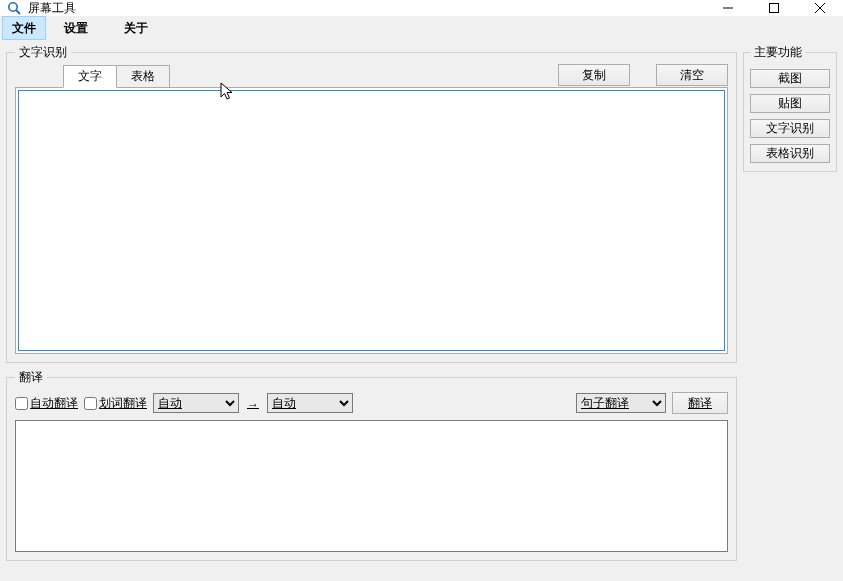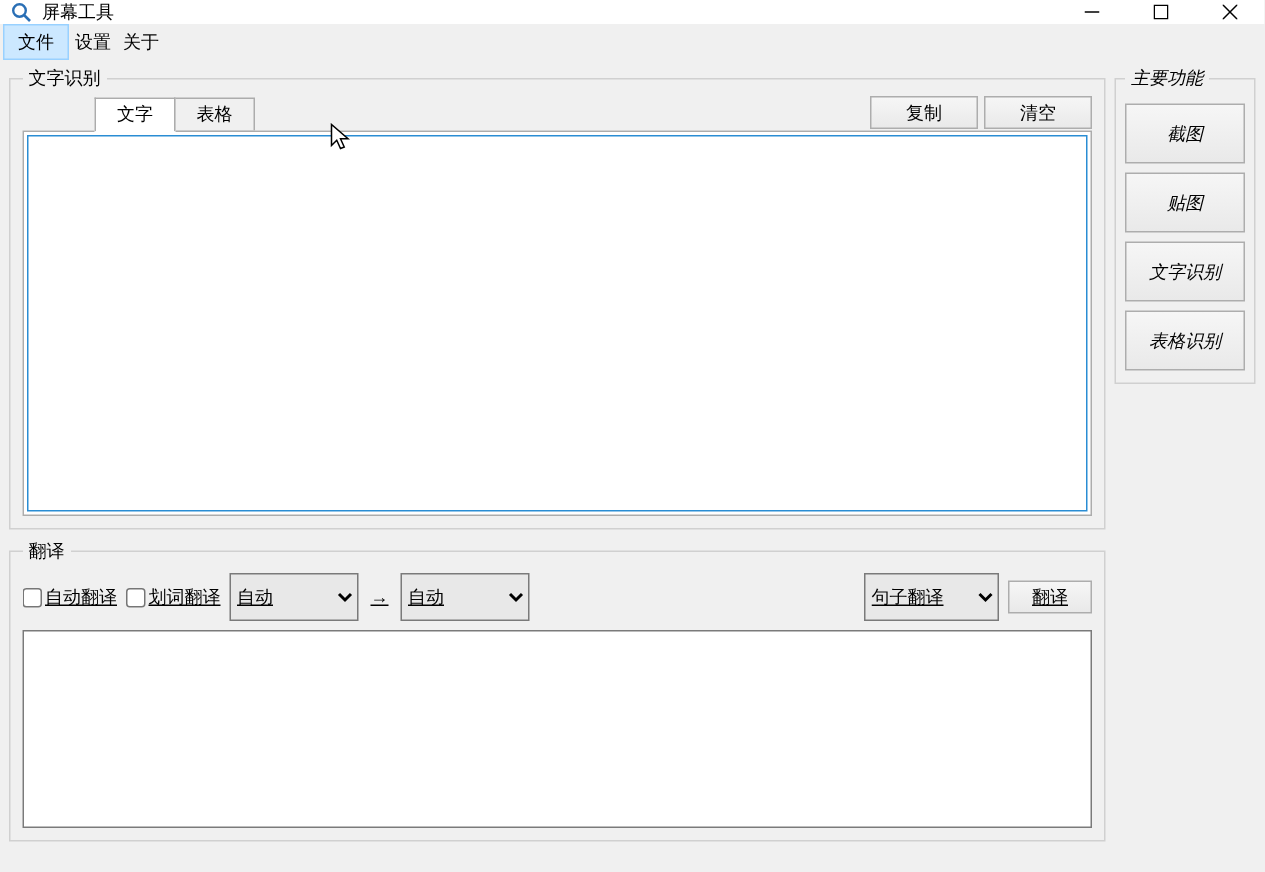--- a/index.html
+++ b/index.html
@@ -8,58 +8,58 @@
 
   
   .titlebar { height: 16px; background: #fff; display: flex; align-items: center; padding: 0 0 0 6px; }
   .titlebar .app-icon { width: 16px; height: 16px; margin-right: 6px; display:inline-block; }
   .titlebar .title { font-size: 12px; }
   .winctrls { margin-left: auto; display: flex; height: 100%; }
   .winbtn { width: 46px; height: 100%; display:flex; align-items:center; justify-content:center; }
   .winbtn svg { display:block; }
 
   
-  .menubar { height: 24px; background: #f0f0f0; display:flex; align-items:stretch; padding-left:2px; }
-  .menuitem { padding: 4px 4px; font-size:12px; display:flex; align-items:center; }
+  .menubar { height: 24px; background: #f0f0f0; display:flex; align-items:stretch; padding-left:2px;font-weight:bold; }
+  .menuitem { padding: 4px 18px; font-size:12px; display:flex; align-items:center; }
   .menuitem.sel { background:#cce8ff; border:1px solid #99d1ff; padding:3px 9px; }
 
   
   .client { display:flex; height: calc(100% - 54px); padding: 4px 6px 6px 6px; gap:6px;justify-content:flex-end; }
   .leftcol { flex:1; display:flex; flex-direction:column; gap:6px; }
   .rightcol { width: 94px; display:flex; flex-direction:column; gap:6px; }
 
   fieldset { border:1px solid #d0d0d0; margin:0; padding:6px 8px 8px 8px; background:#f0f0f0; position:relative; }
   fieldset > legend { padding:0 4px; font-size:12px; }
 
   
   .grp-ocr { flex:1; display:flex; flex-direction:column; min-height:0; }
   .ocr-top { display:flex; align-items:flex-end; height:22px; margin-top:-2px; }
   .tabs { display:flex; align-items:flex-end;padding-left:48px; }
   .tab { border:1px solid #acacac; background:#f0f0f0; padding:2px 14px; font-size:12px; position:relative; top:1px; margin-right:-1px; }
   .tab.active { background:#fff; border-bottom-color:#fff; z-index:2; }
-  .actionbtns { margin-left:auto; display:flex; gap:4px; padding-bottom:1px; }
+  .actionbtns { margin-left:auto; display:flex; gap:26px; padding-bottom:1px; }
   .btn { min-width:72px; height:22px; border:1px solid #adadad; background:linear-gradient(#f6f6f6,#e9e9e9); font-size:12px; display:flex; align-items:center; justify-content:center; padding:0 10px; cursor:default; }
   .ocr-textarea-wrap { flex:1; margin-top:0; border:1px solid #acacac; background:#fff; padding:2px; display:flex; min-height:0; z-index:1; position:relative;}
   .ocr-textarea { width:100%; resize:none; border:1px solid #2a8dd4; outline:none; font-size:12px; padding:4px; }
 
   
   .grp-trans { flex:0 0 auto; display:flex; flex-direction:column; }
   .trans-row { display:flex; align-items:center; gap:6px; flex-wrap:nowrap;text-decoration:underline; }
   .chk { display:flex; align-items:center; gap:2px; font-size:12px; }
   .chk input { margin:0; width:13px; height:13px; }
-  select.sel { border:1px solid #7a7a7a; background:#e8e8e8; font-size:12px; height:32px; }
+  select.sel { border:1px solid #7a7a7a; background:#e8e8e8; font-size:12px; height:20px; }
   .sel.lang { width:86px; }
   .sel.mode { width:90px; }
   .arrow { padding:0 2px; font-size:12px; }
   .spacer { flex:1; }
   .trans-textarea { margin-top:6px; width:100%; height:132px; border:1px solid #7a7a7a; background:#fff; resize:none; outline:none; font-size:12px; padding:4px; overflow-y:scroll; }
 
   
-  .rightcol fieldset { padding:8px 6px;font-style:italic; }
-  .sidebtn { width:100%; height:40px; border:1px solid #adadad; background:linear-gradient(#f6f6f6,#e9e9e9); font-size:12px; margin-bottom:6px; display:flex; align-items:center; justify-content:center; cursor:default; }
+  .rightcol fieldset { padding:8px 6px; }
+  .sidebtn { width:100%; height:19px; border:1px solid #adadad; background:linear-gradient(#f6f6f6,#e9e9e9); font-size:12px; margin-bottom:6px; display:flex; align-items:center; justify-content:center; cursor:default; }
   .sidebtn:last-child { margin-bottom:0; }
 
   
   .cursor-overlay { position:absolute; left:220px; top:82px; pointer-events:none; z-index:99; }
 </style>
 </head>
 <body>
 
 <div class="titlebar">
   <span class="app-icon">

